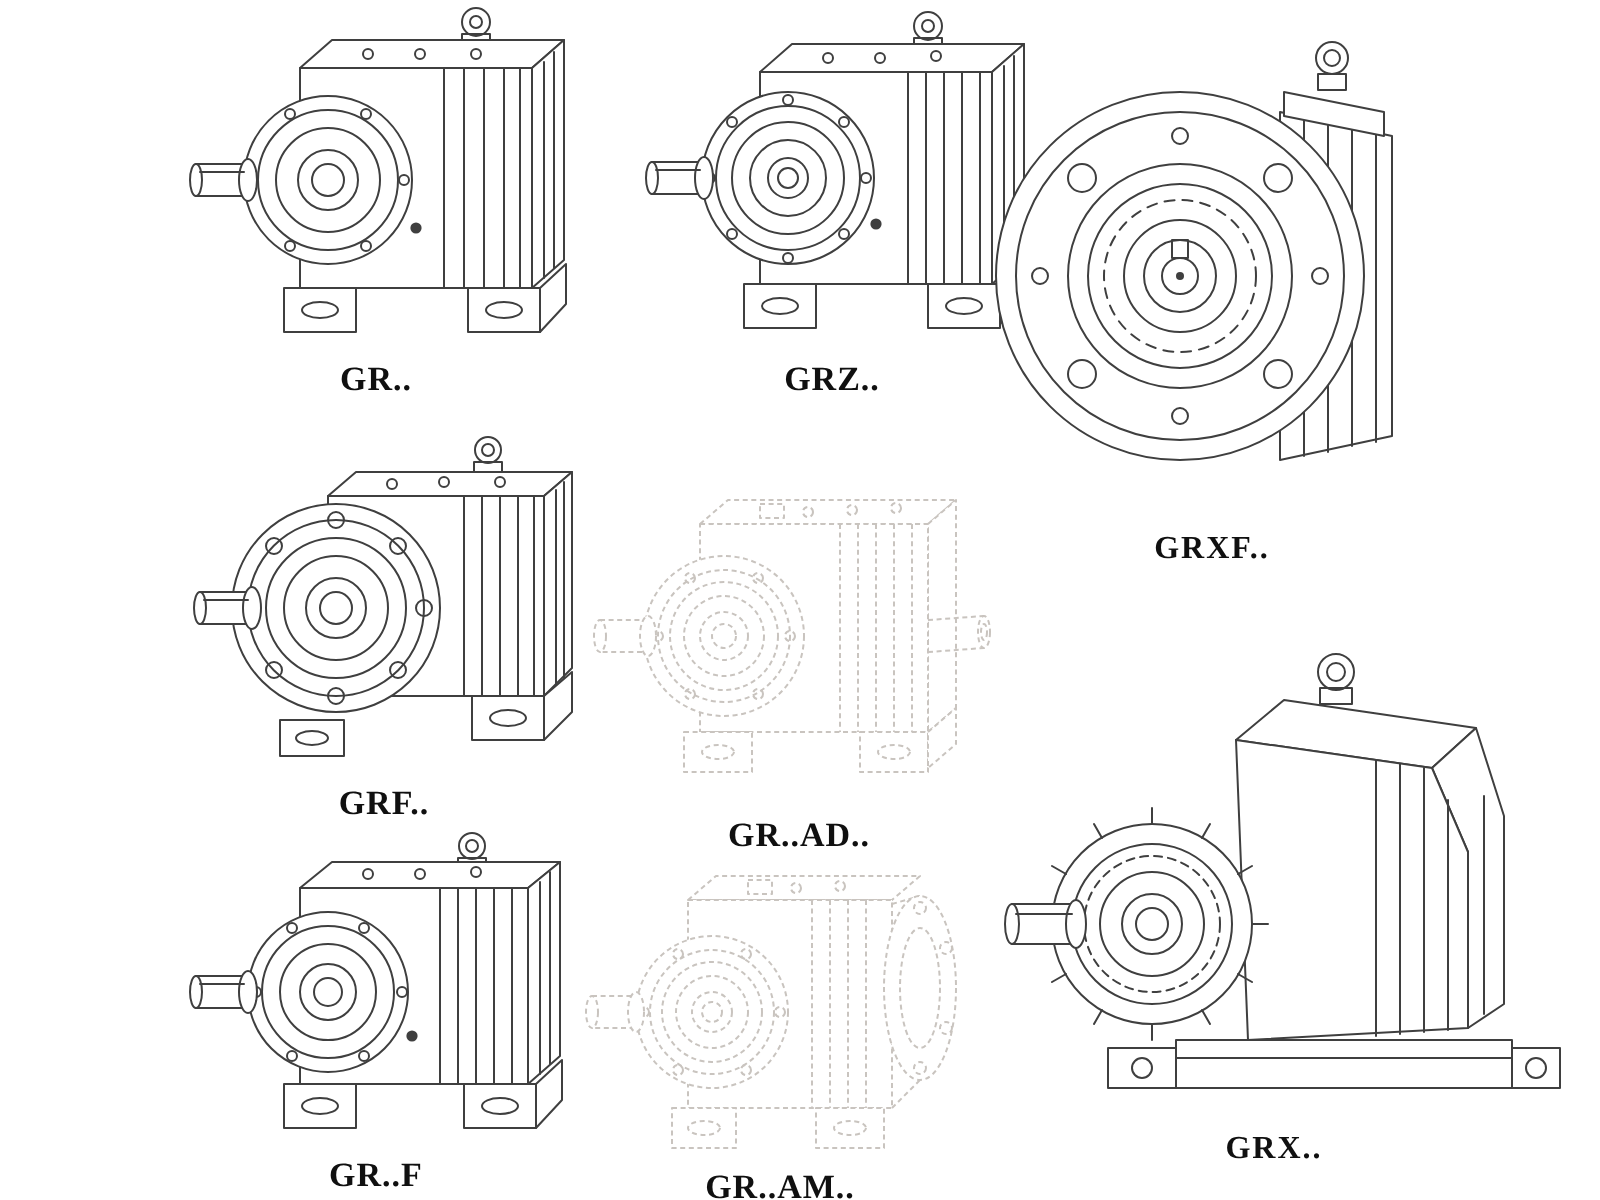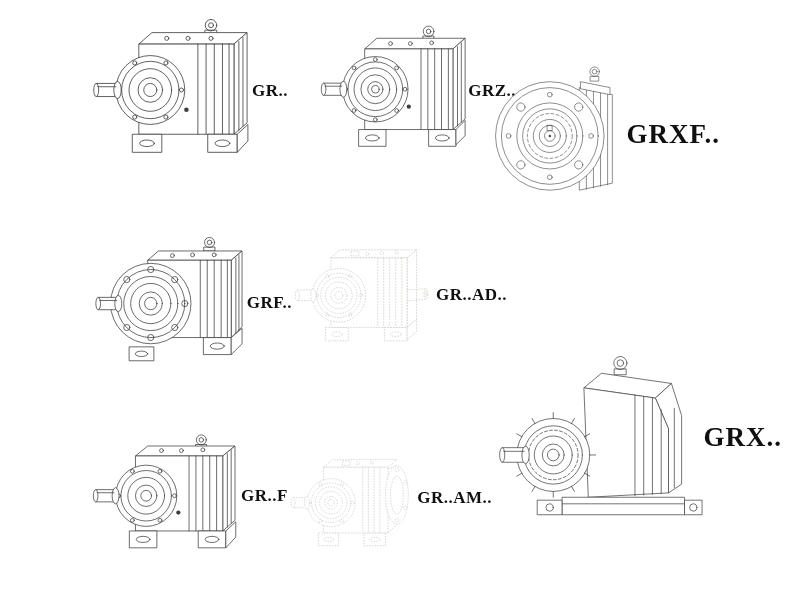--- a/index.html
+++ b/index.html
@@ -2,28 +2,28 @@
 <html><head>
 <meta charset="utf-8">
 <style>
   * { margin:0; padding:0; box-sizing:border-box; }
   html,body { background:#ffffff; }
   .canvas {
     position:relative; width:800px; height:600px;
     background:#ffffff; overflow:hidden;
     font-family:"Liberation Serif", serif;
   }
-  .fig { position:absolute; display:flex; flex-direction:row; align-items:center; }
+  .fig { position:absolute; display:flex; flex-direction:column; align-items:center; }
   .fig svg { display:block; }
   .cap {
     font-weight:bold; color:#101010; font-size:17px;
     letter-spacing:0.5px; margin-top:2px; text-align:center;
     font-family:"Liberation Serif", serif;
   }
-  .cap.big { font-size:27px; letter-spacing:1px; }
+  .cap.big { font-size:16px; letter-spacing:1px; }
   svg .ln { fill:none; stroke:#3f3f3f; stroke-width:1; stroke-linejoin:round; stroke-linecap:round; }
   svg .fw { fill:#ffffff; stroke:#3f3f3f; stroke-width:1; stroke-linejoin:round; }
   svg .lt { fill:none; stroke:#c9c4bf; stroke-width:1; stroke-dasharray:2.5 1.8; stroke-linejoin:round; }
   svg .lf { fill:#ffffff; stroke:#c9c4bf; stroke-width:1; stroke-dasharray:2.5 1.8; stroke-linejoin:round; }
 </style>
 </head>
 <body>
 
 <div class="canvas">
 
@@ -169,21 +169,21 @@
       <rect class="fw" x="48" y="146" width="32" height="18"></rect>
       <ellipse class="ln" cx="64" cy="155" rx="8" ry="3.5"></ellipse>
       <path class="fw" d="M8 82 H34 V98 H8 Z"></path>
       <ellipse class="fw" cx="8" cy="90" rx="3" ry="8"></ellipse>
       <ellipse class="fw" cx="34" cy="90" rx="4.5" ry="10.5"></ellipse>
       <path class="ln" d="M10 86 H32"></path>
     </svg>
     <div class="cap">GRF..</div>
   </div>
 
-  <div class="fig" style="left:292px; top:204px; width:215px;">
+  <div class="fig" style="left:292px; top:226px; width:215px;">
     <svg viewBox="0 0 215 180" width="215" height="180">
       <path class="lf" d="M58 36 L72 24 L186 24 L172 36 Z"></path>
       <path class="lf" d="M172 36 L186 24 L186 128 L172 140 Z"></path>
       <rect class="lf" x="58" y="36" width="114" height="104"></rect>
       <path class="lt" d="M128 36 V140 M137 36 V140 M146 36 V140 M155 36 V140 M164 36 V140"></path>
       <rect class="lt" x="88" y="26" width="12" height="7"></rect>
       <circle class="lt" cx="112" cy="30" r="2.5"></circle>
       <circle class="lt" cx="134" cy="29" r="2.5"></circle>
       <circle class="lt" cx="156" cy="28" r="2.5"></circle>
       <path class="lt" d="M172 84 L200 82 M172 100 L200 98"></path>

